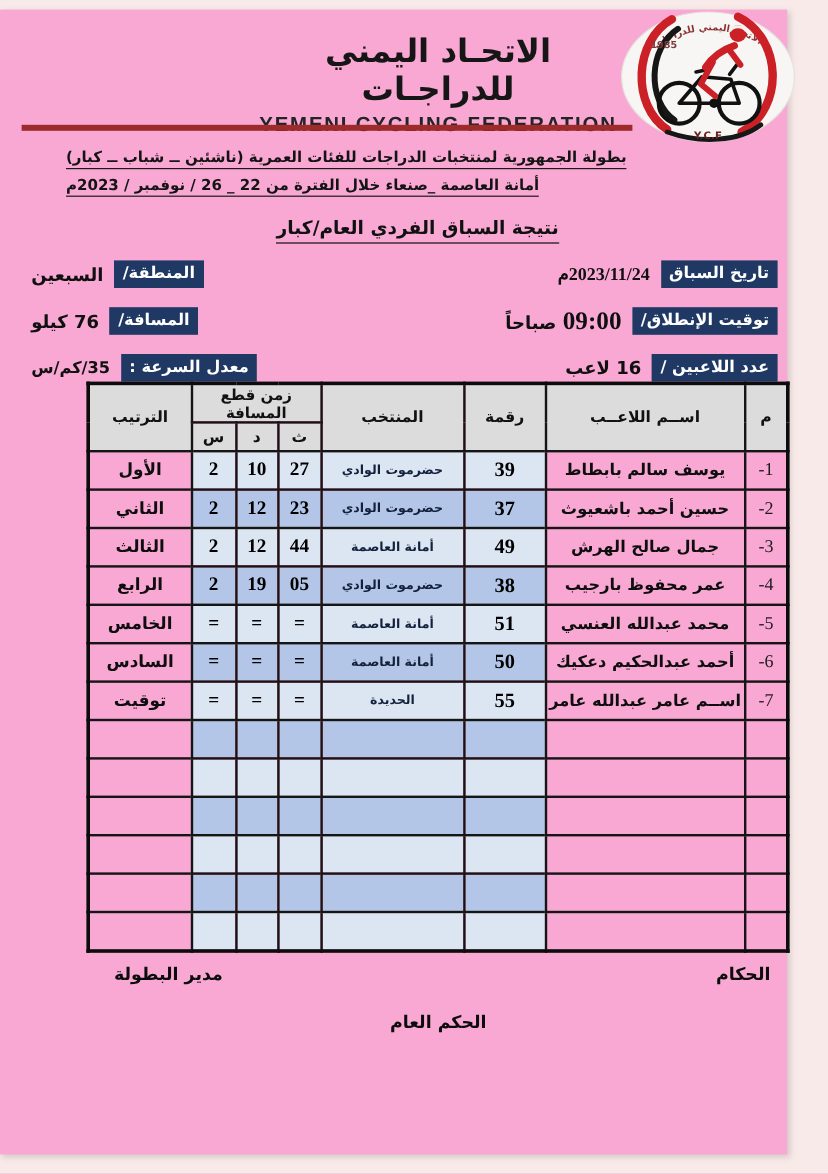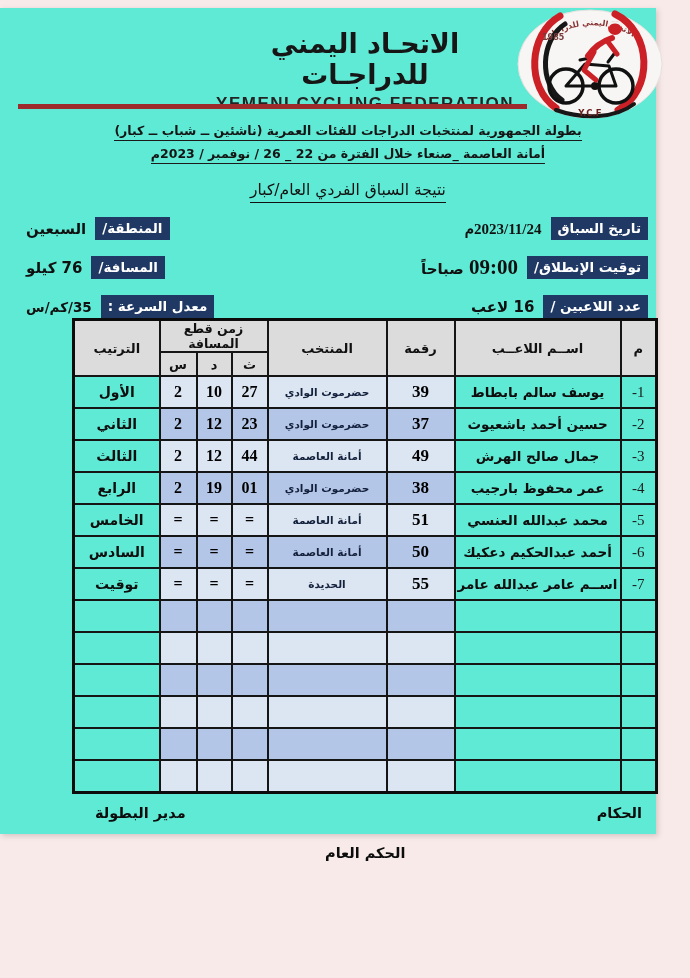--- a/index.html
+++ b/index.html
@@ -4,39 +4,39 @@
 <style>
   * { margin:0; padding:0; box-sizing:border-box; }
   html,body { width:690px; height:978px; }
   body {
     background:#f7eae8;
     font-family:"DejaVu Sans", sans-serif;
     position:relative;
     overflow:hidden;
   }
   .page {
-    position:absolute; left:0; top:8px; width:656px; height:826px;
-    background:#5eead4;
+    position:absolute; left:0; top:8px; width:656px; height:954px;
+    background:#f9a8d4;
     box-shadow:2px 2px 5px rgba(120,90,90,.25);
   }
   
   .letterhead { position:relative; height:110px; }
   .fed-titles { position:absolute; left:205px; top:20px; width:320px; text-align:center; }
   .fed-title-ar { font-size:27px; font-weight:bold; color:#161616; letter-spacing:1px; }
   .fed-title-en { font-size:17px; font-weight:bold; color:#242424; letter-spacing:1.5px; margin-top:4px;
                   font-family:"Liberation Sans", sans-serif; }
   .logo { position:absolute; right:-10px; top:-4px; width:154px; height:118px; }
   .red-rule { position:absolute; left:18px; top:96px; width:509px; height:5px; background:#9e2b2b; }
 
-  .champ-block { margin-top:0; padding-left:55px; padding-right:15px; text-align:center; }
+  .champ-block { margin-top:0; padding-left:55px; padding-right:15px; }
   .champ-line { display:inline-block; font-size:12.5px; font-weight:bold; color:#141414;
                 border-bottom:1.5px solid #1a1a1a; padding-bottom:2px; margin-top:5px; direction:rtl; }
 
   .result-title-wrap { margin-top:16px; padding-left:55px; padding-right:15px; text-align:center; }
-  .result-title { display:inline-block; font-size:15.5px; font-weight:normal; color:#111;
+  .result-title { display:inline-block; font-size:15.5px; font-weight:bold; color:#111;
                   border-bottom:1.6px solid #111; padding-bottom:3px; direction:rtl; }
 
   
   .info-row { direction:rtl; display:flex; justify-content:space-between; align-items:center;
               margin-top:15px; padding:0 8px 0 26px; }
   .info-pair { display:flex; align-items:center; direction:rtl; }
   .info-label { background:#1f3864; color:#fff; font-weight:bold; font-size:13.5px;
                 padding:3px 7px 4px; white-space:nowrap; }
   .info-value { font-weight:bold; color:#101010; font-size:15px; margin-right:9px; white-space:nowrap; }
   .info-value .big-time { font-size:21px; font-weight:bold; font-family:"Liberation Serif", serif; }
@@ -208,21 +208,21 @@
             <td class="col-sec banded"><span>44</span></td>
             <td class="col-min banded"><span>12</span></td>
             <td class="col-hour banded"><span>2</span></td>
             <td class="col-rank"><span>الثالث</span></td>
           </tr>
           <tr>
             <td class="col-no"><span dir="ltr">-4</span></td>
             <td class="col-name"><span>عمر محفوظ بارجيب</span></td>
             <td class="col-bib banded"><span dir="ltr">38</span></td>
             <td class="col-team banded"><span>حضرموت الوادي</span></td>
-            <td class="col-sec banded"><span>01</span></td>
+            <td class="col-sec banded"><span>05</span></td>
             <td class="col-min banded"><span>19</span></td>
             <td class="col-hour banded"><span>2</span></td>
             <td class="col-rank"><span>الرابع</span></td>
           </tr>
           <tr>
             <td class="col-no"><span dir="ltr">-5</span></td>
             <td class="col-name"><span>محمد عبدالله العنسي</span></td>
             <td class="col-bib banded"><span dir="ltr">51</span></td>
             <td class="col-team banded"><span>أمانة العاصمة</span></td>
             <td class="col-sec banded"><span>=</span></td>

